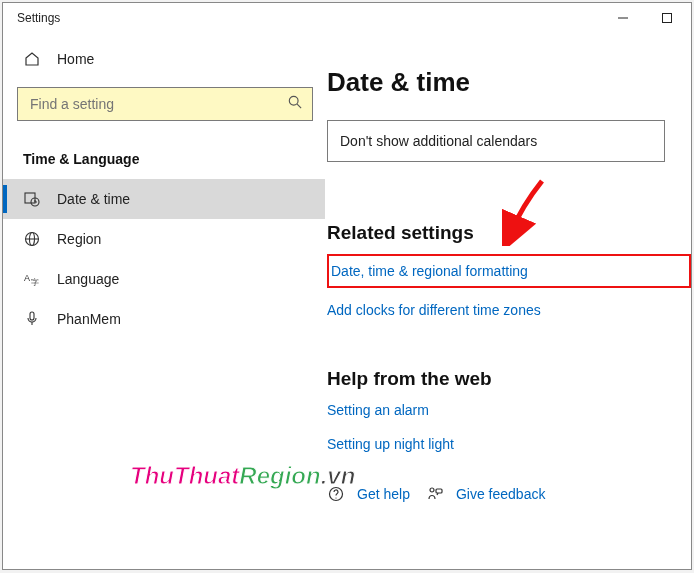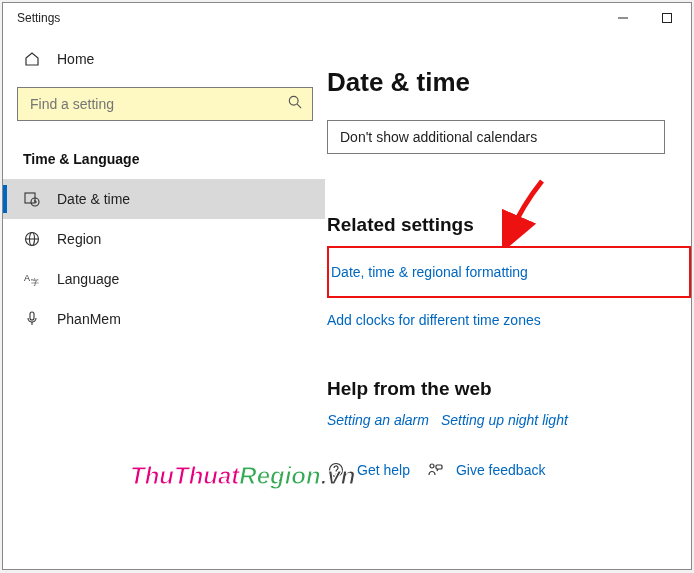--- a/index.html
+++ b/index.html
@@ -20,31 +20,31 @@
   .search input { flex: 1; border: none; outline: none; font-size: 14px; background: transparent; }
   .search .sicon { color: #555; }
   .section-label { font-size: 14px; font-weight: 600; padding: 18px 0 12px 20px; color: #111; }
   .nav { display: flex; flex-direction: column; }
   .nav-item { display: flex; align-items: center; gap: 16px; padding: 12px 18px 12px 20px; font-size: 14px; color: #222; position: relative; cursor: default; }
   .nav-item .icon { width: 18px; display: flex; justify-content: center; color: #333; }
   .nav-item.active { background: #d9d9d9; }
   .nav-item.active::before { content: ""; position: absolute; left: 0; top: 6px; bottom: 6px; width: 4px; background: #0067c0; }
   .main { flex: 1; padding: 20px 0 0 0; overflow: hidden; }
   .page-title { font-size: 26px; font-weight: 600; color: #111; padding: 14px 0 18px 2px; }
-  .dropdown { margin: 4px 0 0 2px; height: 34px; border: 1px solid #7a7a7a; display: flex; align-items: center; padding: 0 12px; font-size: 14px; color: #222; width: 338px; }
+  .dropdown { margin: 4px 0 0 2px; height: 42px; border: 1px solid #7a7a7a; display: flex; align-items: center; padding: 0 12px; font-size: 14px; color: #222; width: 338px; }
   .section-h { font-size: 19px; font-weight: 600; color: #111; margin: 60px 0 10px 2px; }
   .section-h.help { margin-top: 50px; }
   .link-list { display: flex; flex-direction: column; gap: 14px; margin-top: 10px; padding-left: 2px; }
   .link { font-size: 14px; color: #0067c0; cursor: pointer; }
   .link-row { display: flex; align-items: center; gap: 12px; padding-left: 2px; }
   .link-row .icon { width: 18px; display: flex; justify-content: center; color: #222; }
   .link-row span.link { margin: 0; }
-  .help-links { display: flex; flex-direction: row; gap: 12px; margin-top: 12px; padding-left: 2px; font-style: italic; }
+  .help-links { display: flex; flex-direction: column; gap: 18px; margin-top: 12px; padding-left: 2px; }
   .bottom-links { display: flex; flex-direction: row; gap: 14px; margin-top: 34px; }
-  .highlight-box { border: 2px solid #e11; display: inline-block; padding: 15px 2px; }
+  .highlight-box { border: 2px solid #e11; display: inline-block; padding: 6px 2px; }
   .arrow { position: absolute; left: 502px; top: 176px; pointer-events: none; }
   .watermark { position: absolute; left: 130px; top: 462px; font-size: 24px; font-weight: 700; font-style: italic; pointer-events: none; }
   .watermark .t1 { color: #e6007e; -webkit-text-stroke: 1px #fff; text-shadow: 1px 1px 0 #fff, -1px -1px 0 #fff; }
   .watermark .t2 { color: #34a853; -webkit-text-stroke: 1px #fff; }
   .watermark .t3 { color: #404040; -webkit-text-stroke: 1px #fff; }
 </style>
 </head>
 <body>
 
 <div class="window">

